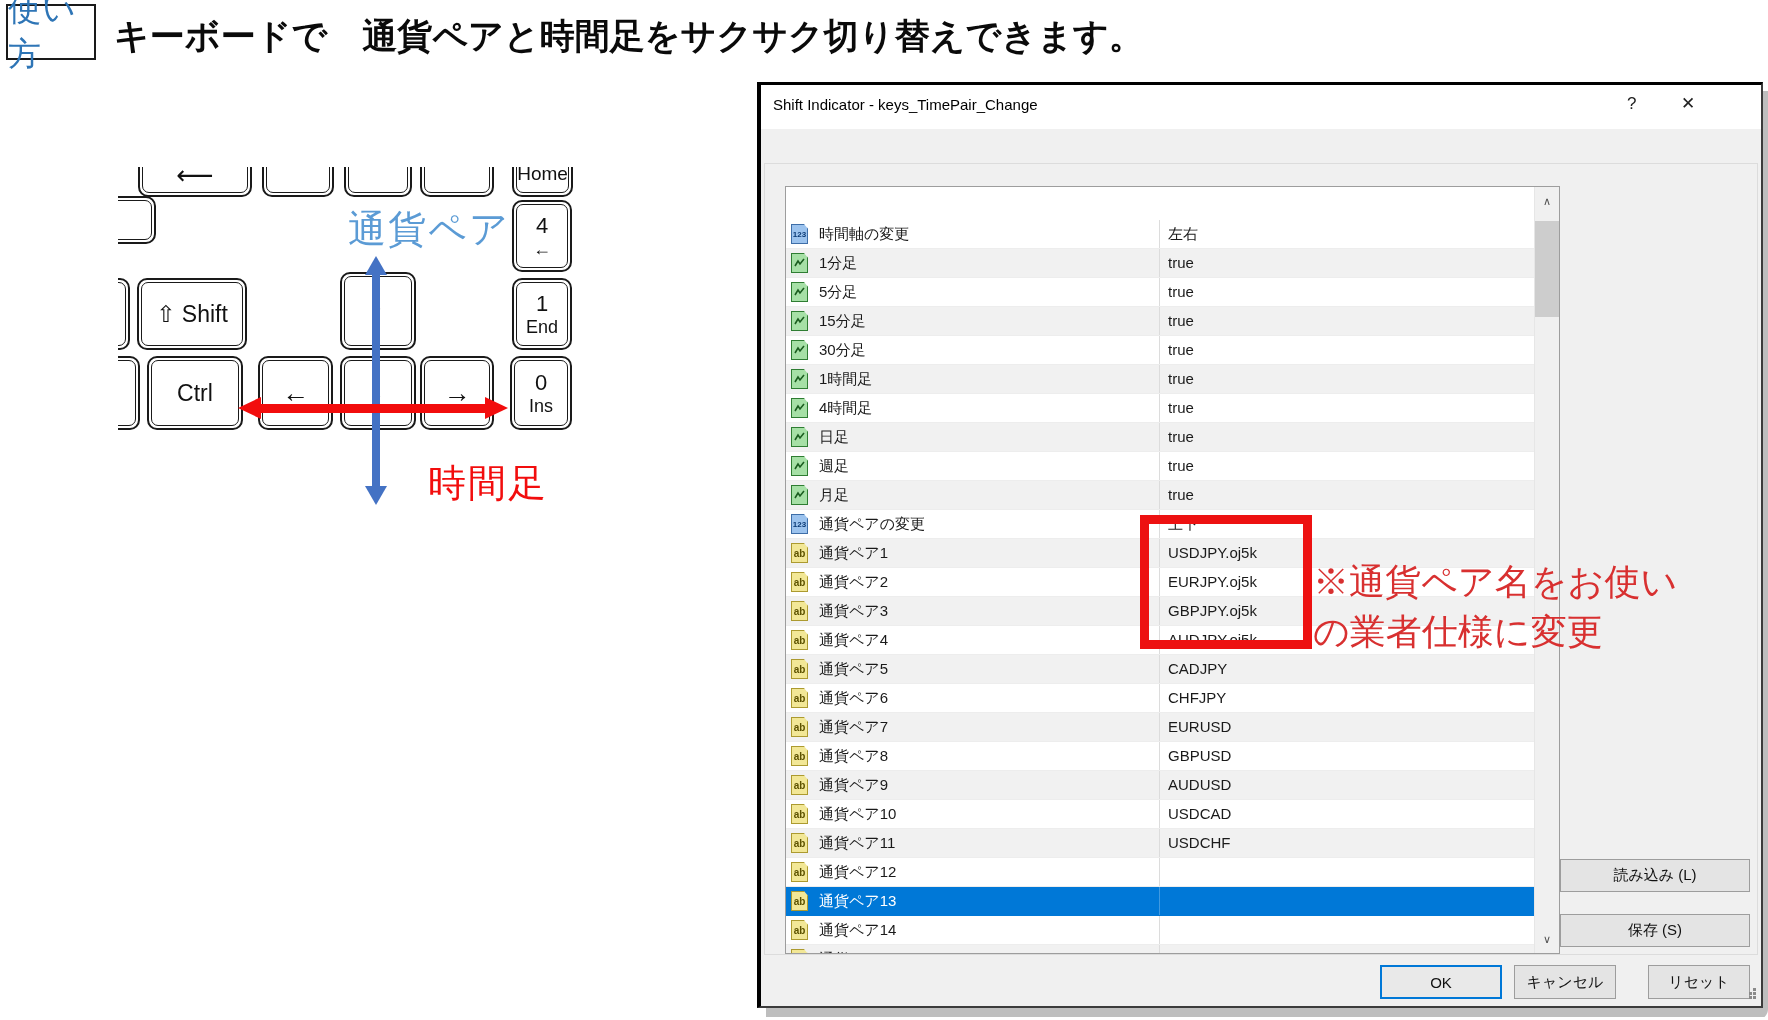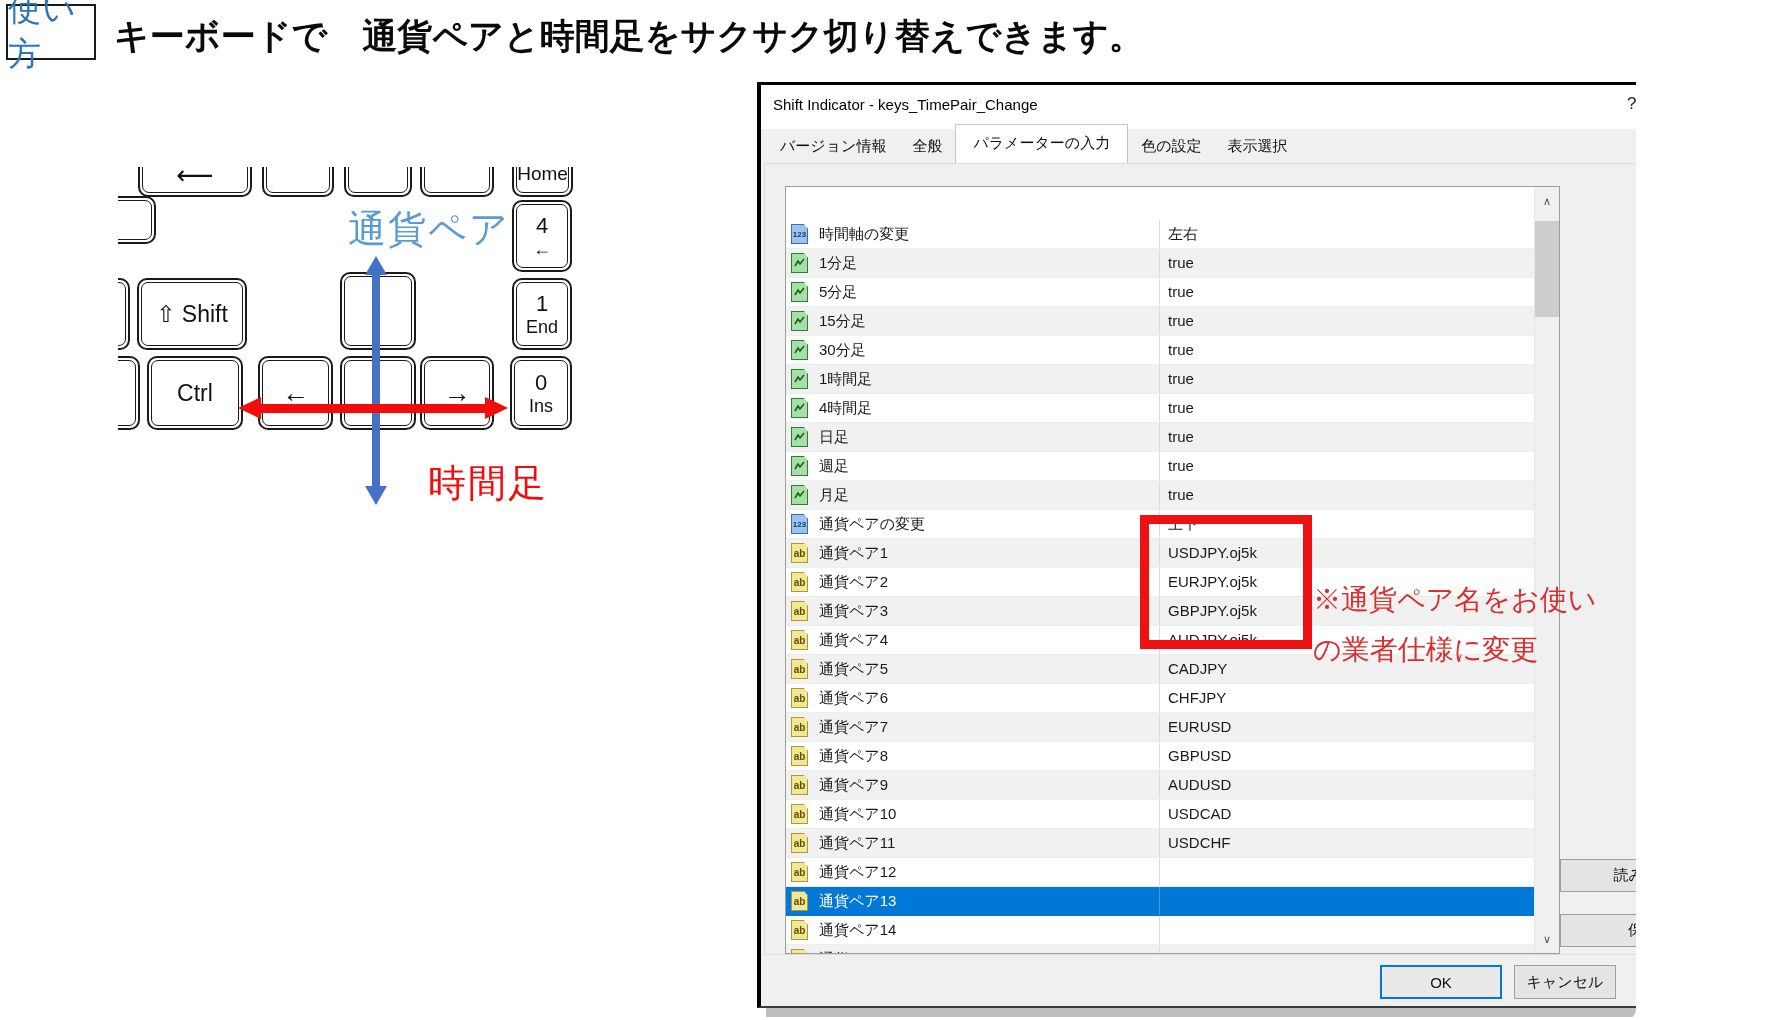--- a/index.html
+++ b/index.html
@@ -1,16 +1,16 @@
 <!DOCTYPE html>
 <html style="--accent-blue: #2E75B6; --pair-blue: #5B9BD5; --arrow-blue: #4472C4; --red: #F20D0D; --red-box: #ED1111; --annotation-red: #D83030; --selection: #0078D7;"><head>
 <meta charset="utf-8">
 <style>
   html,body{margin:0;padding:0;background:#fff;}
-  .canvas{position:relative;width:1636px;height:1020px;background:#ffffff;overflow:hidden;
+  .canvas{position:relative;width:1768px;height:1020px;background:#ffffff;overflow:hidden;
           font-family:"Liberation Sans",sans-serif;color:#111;border-radius:11px;}
 
   
   .badge{position:absolute;left:6px;top:4px;width:86px;height:52px;border:2px solid #1a1a1a;
          display:flex;align-items:center;justify-content:center;
          font-size:33px;font-weight:500;color:var(--accent-blue,#2E75B6);letter-spacing:1px;}
   .htitle{position:absolute;left:114px;top:13px;font-size:35px;font-weight:700;color:#0a0a0a;white-space:nowrap;}
 
   
   .kb-clip{position:absolute;left:118px;top:167px;width:462px;height:273px;overflow:hidden;}
@@ -79,22 +79,22 @@
   .btn{position:absolute;background:#e4e4e4;border:1px solid #9d9d9d;box-sizing:border-box;
        display:flex;align-items:center;justify-content:center;font-size:15px;color:#111;cursor:pointer;}
   .btn-load{left:799px;top:774px;width:190px;height:33px;}
   .btn-save{left:799px;top:829px;width:190px;height:33px;}
   .btn-ok{left:619px;top:880px;width:122px;height:34px;border:2px solid var(--selection,#0078D7);background:#e9e9e9;}
   .btn-cancel{left:753px;top:880px;width:102px;height:34px;}
   .btn-reset{left:887px;top:880px;width:102px;height:34px;}
 
   .redbox{position:absolute;left:379px;top:430px;width:172px;height:134px;
           border:9px solid var(--red-box,#ED1111);box-sizing:border-box;z-index:31;pointer-events:none;}
-  .annotation{position:absolute;left:552px;top:492px;z-index:32;pointer-events:none;
-              font-family:Liberation Mono, monospace;font-size:28px;line-height:50px;
+  .annotation{position:absolute;left:552px;top:472px;z-index:32;pointer-events:none;
+              font-family:Liberation Serif, serif;font-size:36px;line-height:50px;
               color:var(--annotation-red,#D83030);white-space:nowrap;}
   .grip{position:absolute;right:9px;bottom:11px;width:3px;height:3px;background:#8a8a8a;
         box-shadow:0 4px 0 #8a8a8a,4px 4px 0 #8a8a8a,4px 0 0 #8a8a8a,4px -4px 0 #8a8a8a,0 0 0 #8a8a8a;}
 </style>
 </head>
 <body>
 
 <div class="canvas">
 
   <div class="badge">
@@ -166,27 +166,20 @@
   <div class="pair-label">通貨ペア</div>
   <div class="time-label">時間足</div>
 
   <div class="dialog">
     <div class="titlebar">
       <span class="dtitle">Shift Indicator - keys_TimePair_Change</span>
       <span class="dhelp">?</span>
       <span class="dclose">✕</span>
     </div>
 
-    <div class="tabbar" id="tabbar">
-        <div class="tab">バージョン情報</div>
-        <div class="tab">全般</div>
-        <div class="tab active">パラメーターの入力</div>
-        <div class="tab">色の設定</div>
-        <div class="tab">表示選択</div>
-      </div>
 
     <div class="tabpage"></div>
 
     <div class="ptable">
       <div class="rows" id="rows">
   <div class="trow">
     <span class="picon int">123</span>
     <span class="tlabel">時間軸の変更</span>
     <span class="tvalue">左右</span>
   </div>

